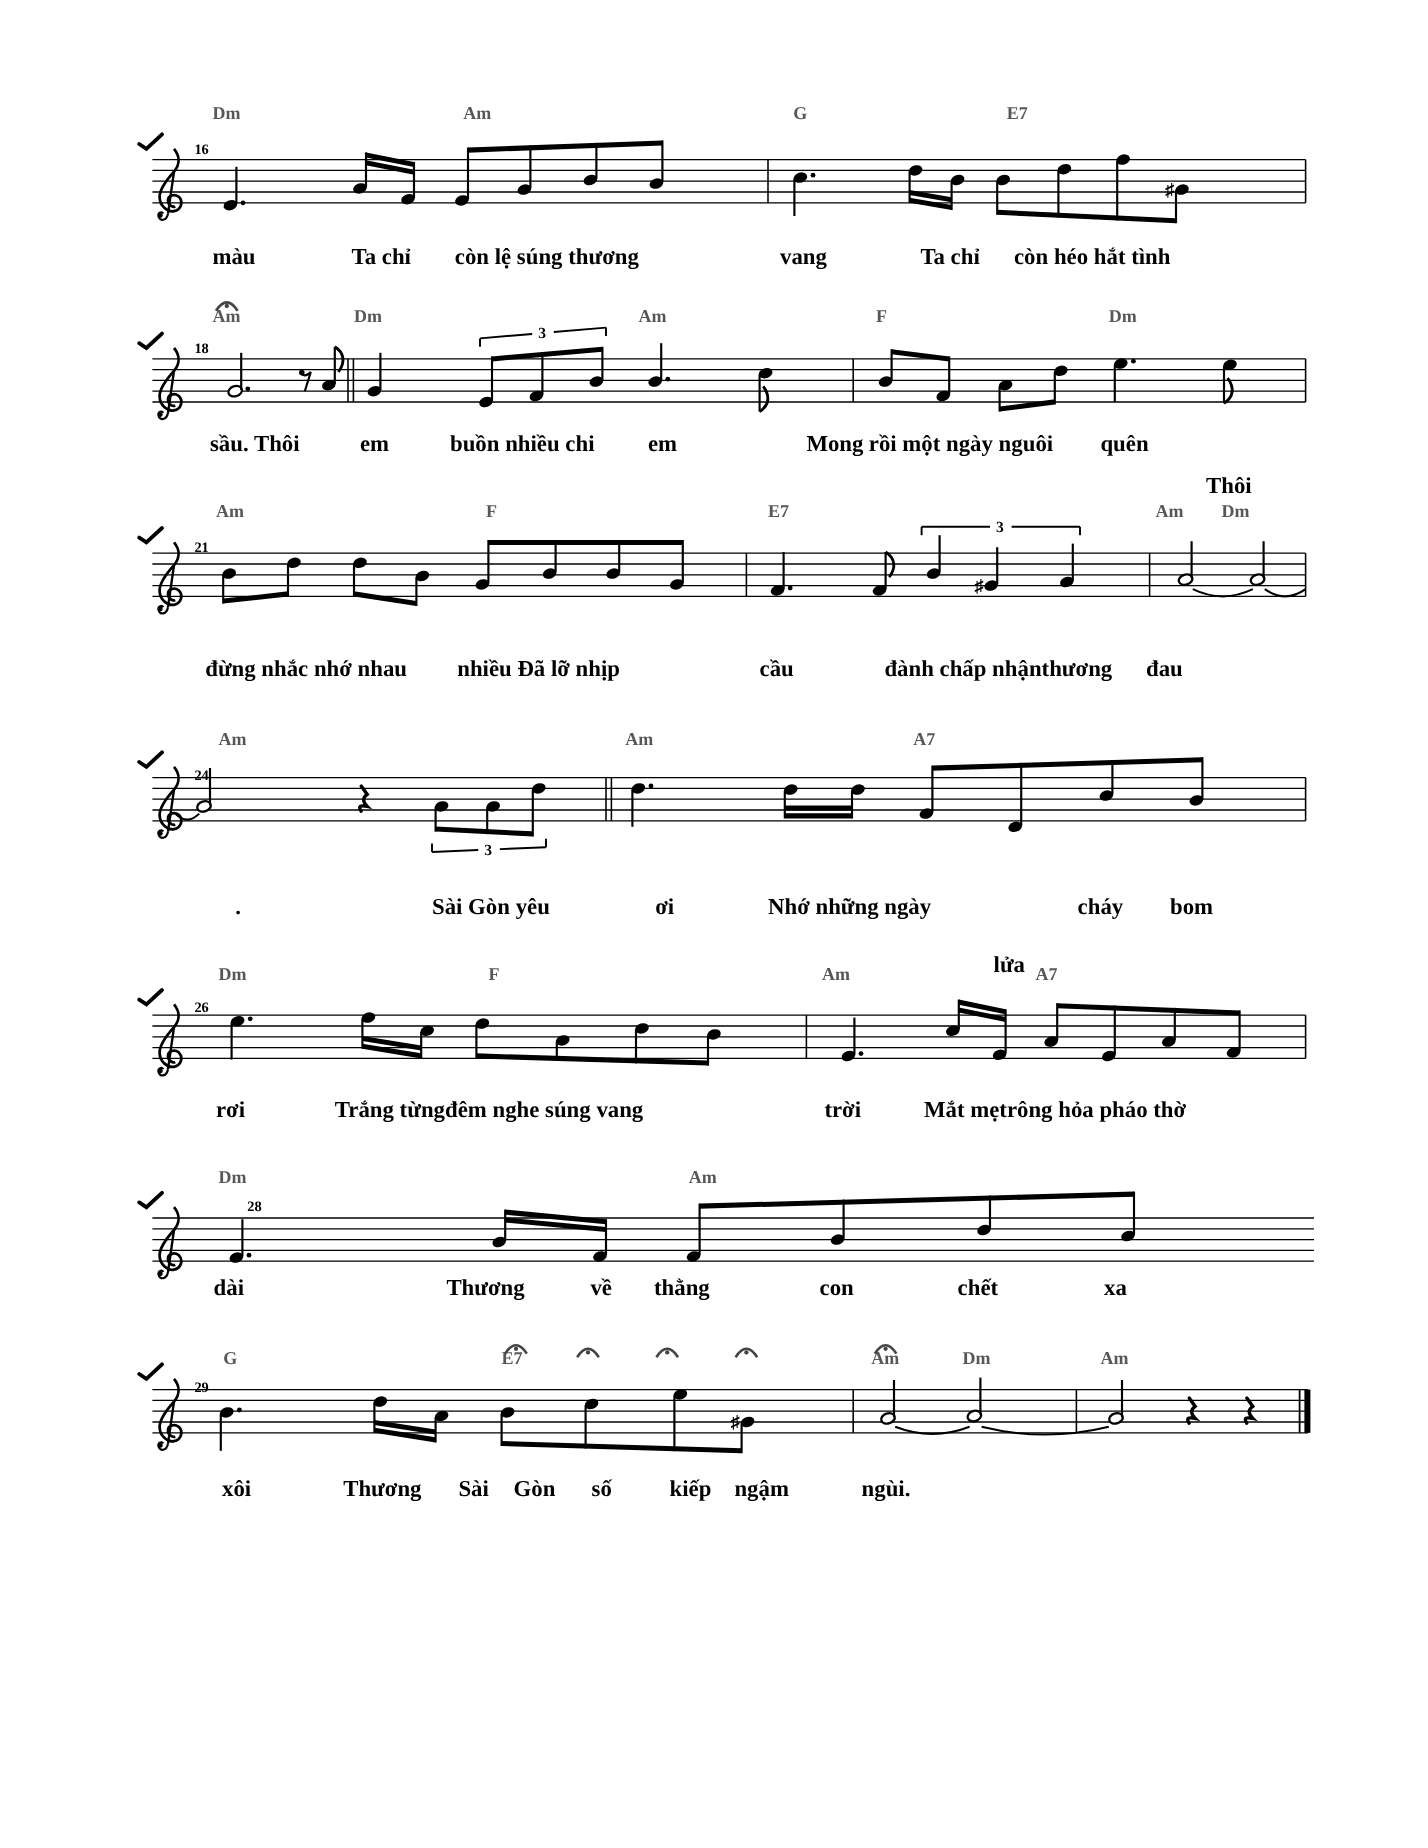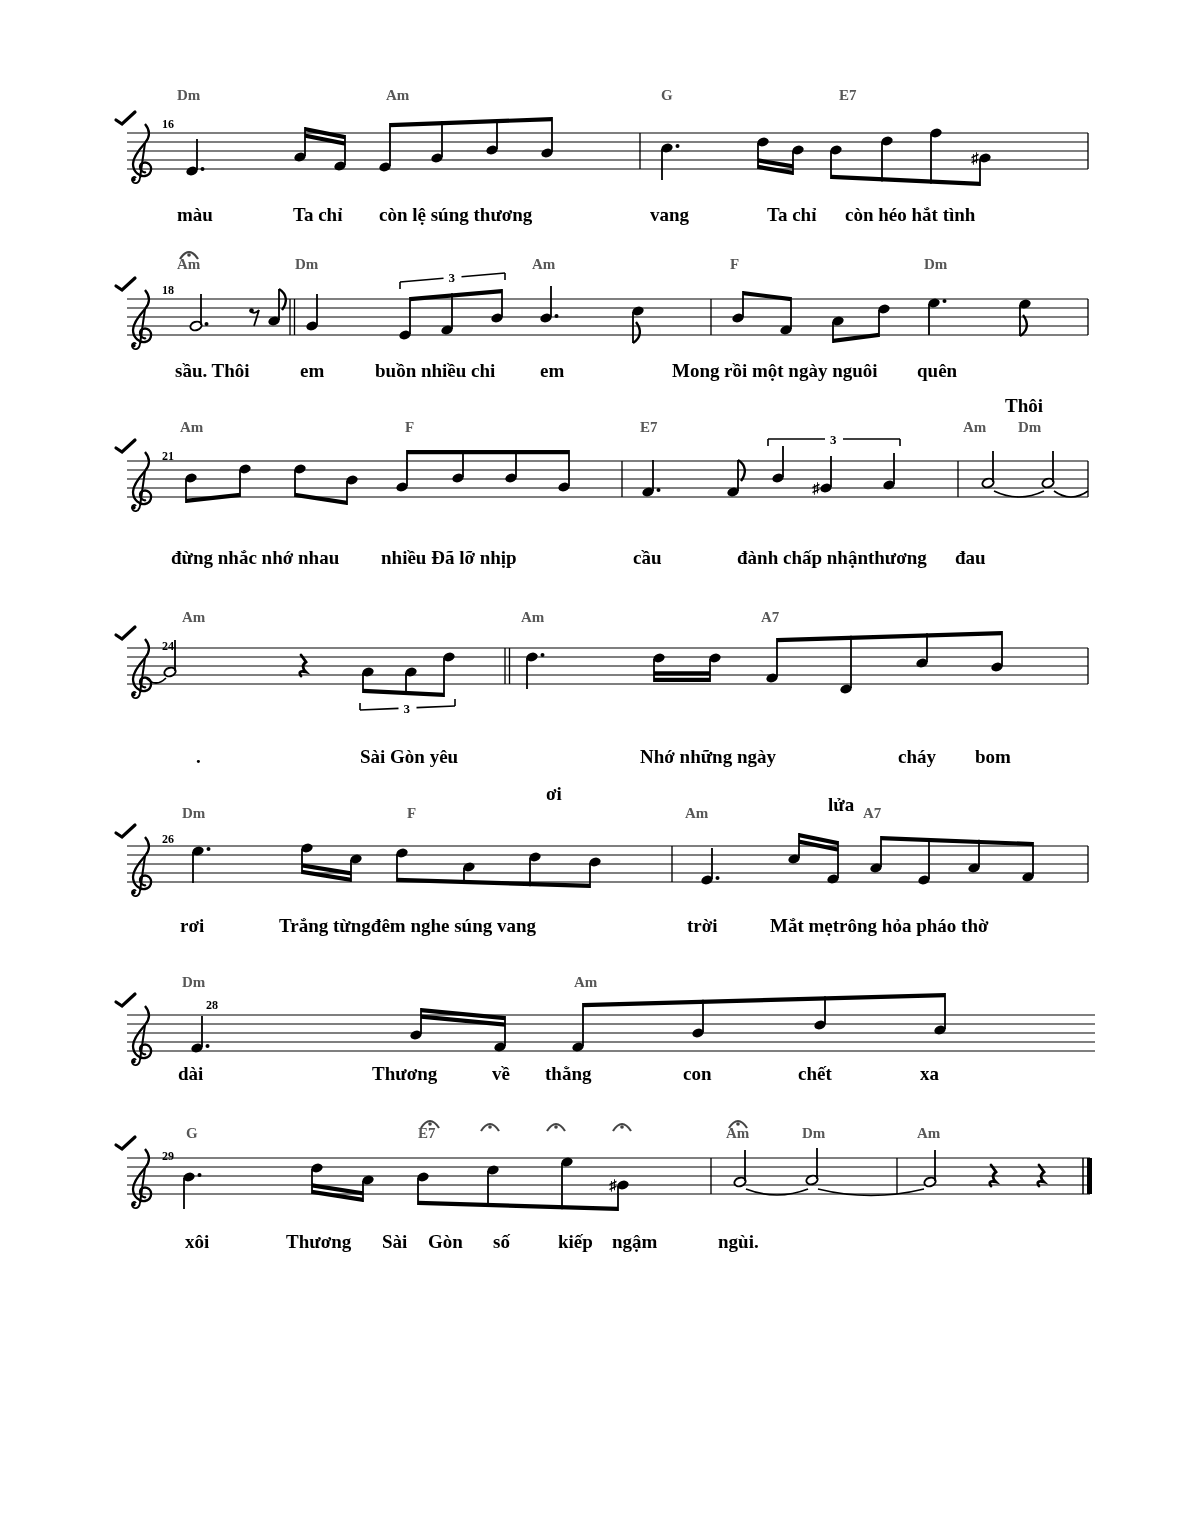--- a/index.html
+++ b/index.html
@@ -301,21 +301,21 @@
         <polygon points="777,45 1002,38 1002,42.2 777,49.2" fill="#000000"></polygon>
         <line x1="1088" y1="55" x2="1088" y2="91" stroke="#000000" stroke-width="1.3"></line>
       </g>
     </svg>
     <span class="mnum" style="left: 162px; top: 640px;">24</span>
     <span class="chord" style="left: 182px; top: 610px;">Am</span>
     <span class="chord" style="left: 521px; top: 610px;">Am</span>
     <span class="chord" style="left: 761px; top: 610px;">A7</span>
     <span class="lyric" style="left: 196px; top: 747px;">.</span>
     <span class="lyric" style="left: 360px; top: 747px;">Sài Gòn yêu</span>
-    <span class="lyric" style="left: 546px; top: 747px; margin-top: 37px;">ơi</span>
+    <span class="lyric" style="left: 546px; top: 747px;">ơi</span>
     <span class="lyric" style="left: 640px; top: 747px;">Nhớ những ngày</span>
     <span class="lyric" style="left: 828px; top: 747px; margin-top: 48px;">lửa</span>
     <span class="lyric" style="left: 898px; top: 747px;">cháy</span>
     <span class="lyric" style="left: 975px; top: 747px;">bom</span>
     <svg width="1190" height="150" class="notation" style="top: 791px;">
       <g>
         <line x1="127" y1="55" x2="1088" y2="55" stroke="#000000" stroke-width="1.1"></line>
         <line x1="127" y1="64" x2="1088" y2="64" stroke="#000000" stroke-width="1.1"></line>
         <line x1="127" y1="73" x2="1088" y2="73" stroke="#000000" stroke-width="1.1"></line>
         <line x1="127" y1="82" x2="1088" y2="82" stroke="#000000" stroke-width="1.1"></line>

